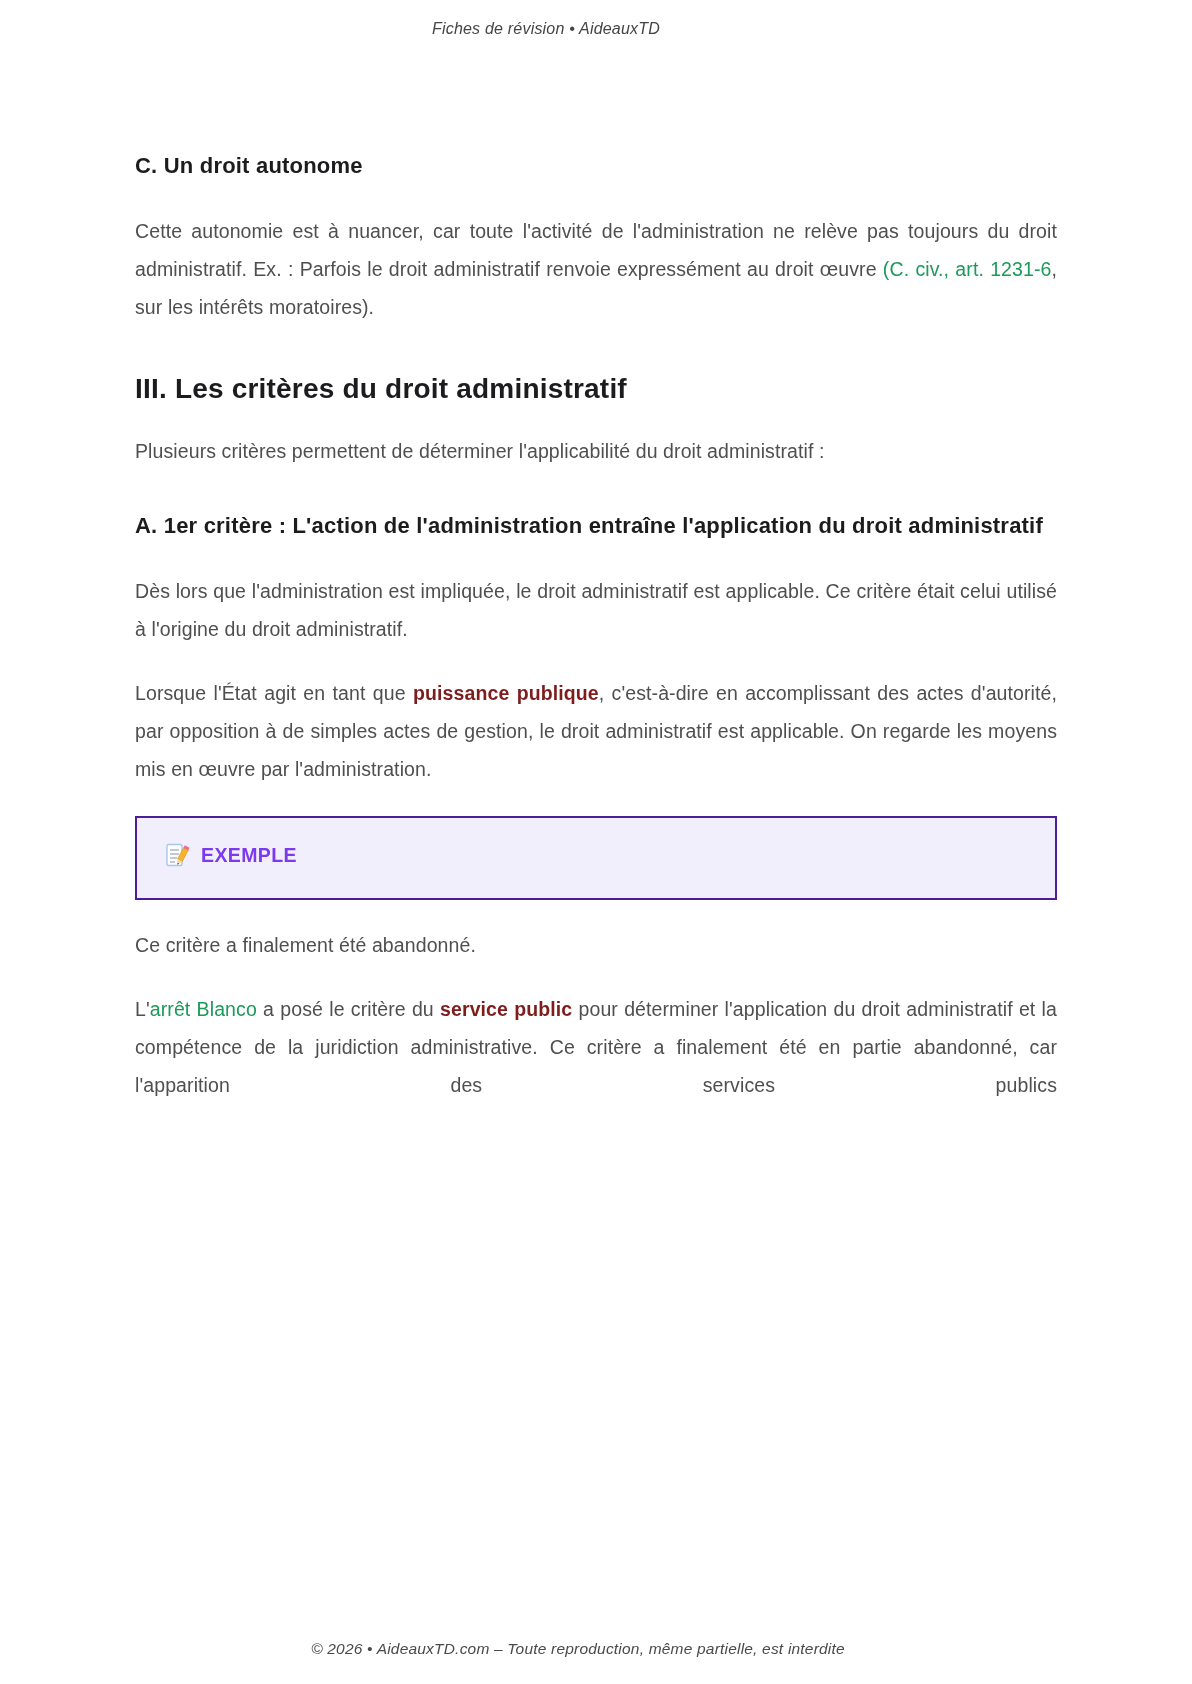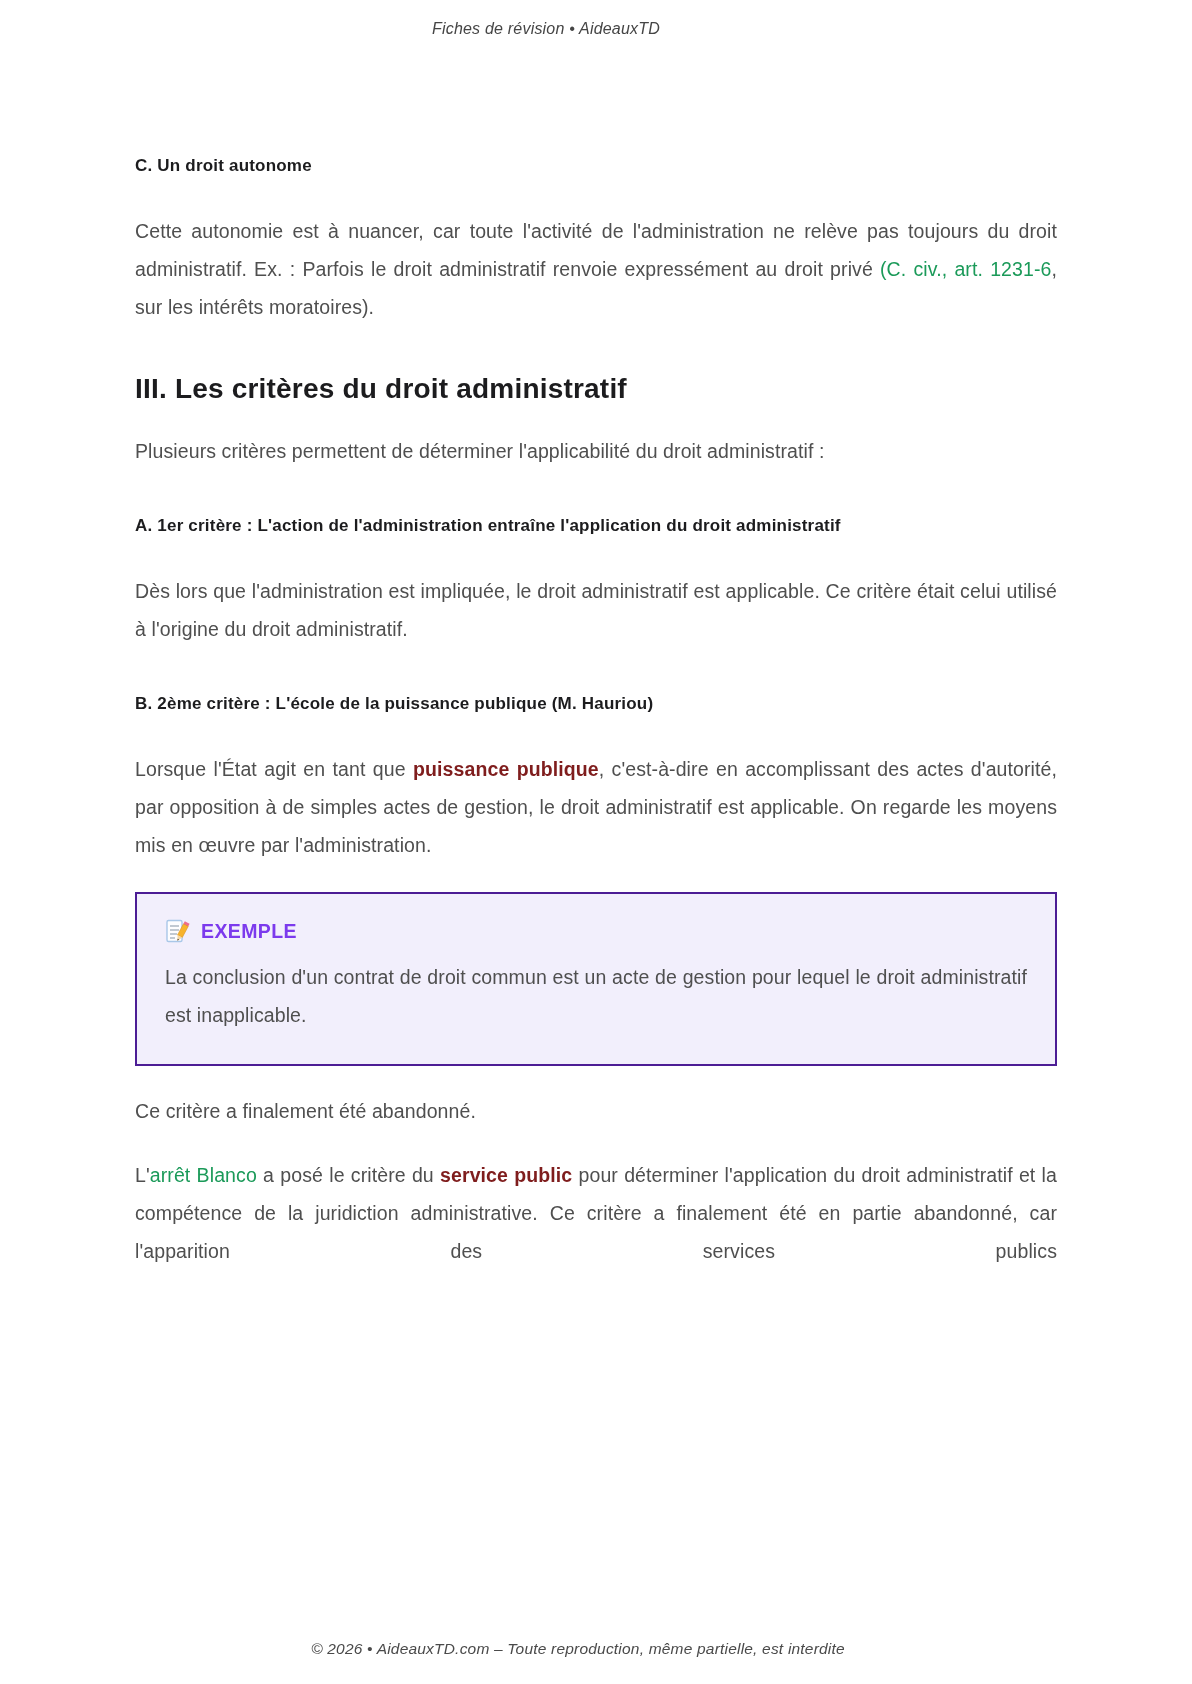--- a/index.html
+++ b/index.html
@@ -18,21 +18,21 @@
     font-size:16px;
     color:#454545;
     letter-spacing:.2px;
   }
   .content {
     position:absolute;
     left:135px; top:0;
     width:922px;
   }
   .h-sub {
-    font-size:17px;
+    font-size:22px;
     line-height:40px;
     font-weight:bold;
     color:#1c1c1e;
     letter-spacing:.2px;
     margin:36px 0 0 0;
   }
   .h-main {
     font-size:28px;
     line-height:34px;
     font-weight:bold;
@@ -92,31 +92,30 @@
 
 <div class="page">
 
   <div class="doc-header">Fiches de révision • AideauxTD</div>
 
   <div class="content">
 
     <h3 class="h-sub first-heading">C. Un droit autonome</h3>
 
 
-    <p class="body"><span>Cette autonomie est à nuancer, car toute l'activité de l'administration ne relève pas toujours du droit administratif. Ex. : Parfois le droit administratif renvoie expressément au droit privé </span><span class="link">(C. civ., art. 1231-6</span><span>, sur les intérêts moratoires).</span></p>
+    <p class="body"><span>Cette autonomie est à nuancer, car toute l'activité de l'administration ne relève pas toujours du droit administratif. Ex. : Parfois le droit administratif renvoie expressément au droit œuvre </span><span class="link">(C. civ., art. 1231-6</span><span>, sur les intérêts moratoires).</span></p>
 
     <h2 class="h-main">III. Les critères du droit administratif</h2>
 
     <p class="body">Plusieurs critères permettent de déterminer l'applicabilité du droit administratif :</p>
 
     <h3 class="h-sub">A. 1er critère : L'action de l'administration entraîne l'application du droit administratif</h3>
 
     <p class="body">Dès lors que l'administration est impliquée, le droit administratif est applicable. Ce critère était celui utilisé à l'origine du droit administratif.</p>
 
-    <h3 class="h-sub">B. 2ème critère : L'école de la puissance publique (M. Hauriou)</h3>
 
     <p class="body"><span>Lorsque l'État agit en tant que </span><span class="bold">puissance publique</span><span>, c'est-à-dire en accomplissant des actes d'autorité, par opposition à de simples actes de gestion, le droit administratif est applicable. On regarde les moyens mis en œuvre par l'administration.</span></p>
 
     <div class="example-box">
       <div class="example-head">
         <span class="memo-icon">
           <svg width="26" height="26" viewBox="0 0 26 26">
             <rect x="2" y="2.5" width="15" height="21" rx="1.5" fill="#fdfdff" stroke="#a9c7e8" stroke-width="1.4"></rect>
             <line x1="5" y1="8" x2="14" y2="8" stroke="#9aa7b5" stroke-width="1.2"></line>
             <line x1="5" y1="12" x2="14" y2="12" stroke="#9aa7b5" stroke-width="1.2"></line>
@@ -125,21 +124,20 @@
             <g transform="rotate(28 18 12)">
               <rect x="15.5" y="3.5" width="5.4" height="3.2" fill="#ee6d8c"></rect>
               <rect x="15.5" y="6.4" width="5.4" height="12.6" fill="#f7b32b" stroke="#d98f1f" stroke-width="0.5"></rect>
               <polygon points="15.5,19 20.9,19 18.2,24.2" fill="#f3d7a7"></polygon>
               <polygon points="17.2,22.2 19.2,22.2 18.2,24.2" fill="#5b4632"></polygon>
             </g>
           </svg>
         </span>
         <span class="example-label">EXEMPLE</span>
       </div>
-      <p class="body">La conclusion d'un contrat de droit commun est un acte de gestion pour lequel le droit administratif est inapplicable.</p>
     </div>
 
     <p class="body after-box">Ce critère a finalement été abandonné.</p>
 
 
     <p class="body cutoff"><span>L'</span><span class="link">arrêt Blanco</span><span> a posé le critère du </span><span class="bold">service public</span><span> pour déterminer l'application du droit administratif et la compétence de la juridiction administrative. Ce critère a finalement été en partie abandonné, car l'apparition des services publics</span></p>
 
   </div>
 
   <div class="doc-footer">© 2026 • AideauxTD.com – Toute reproduction, même partielle, est interdite</div>

